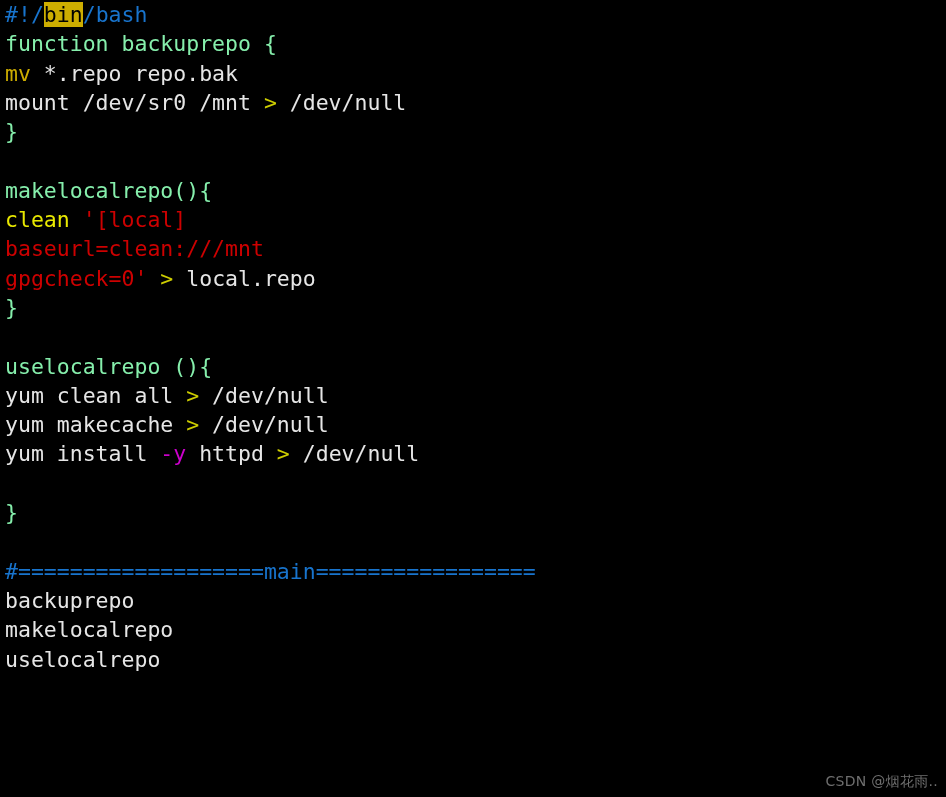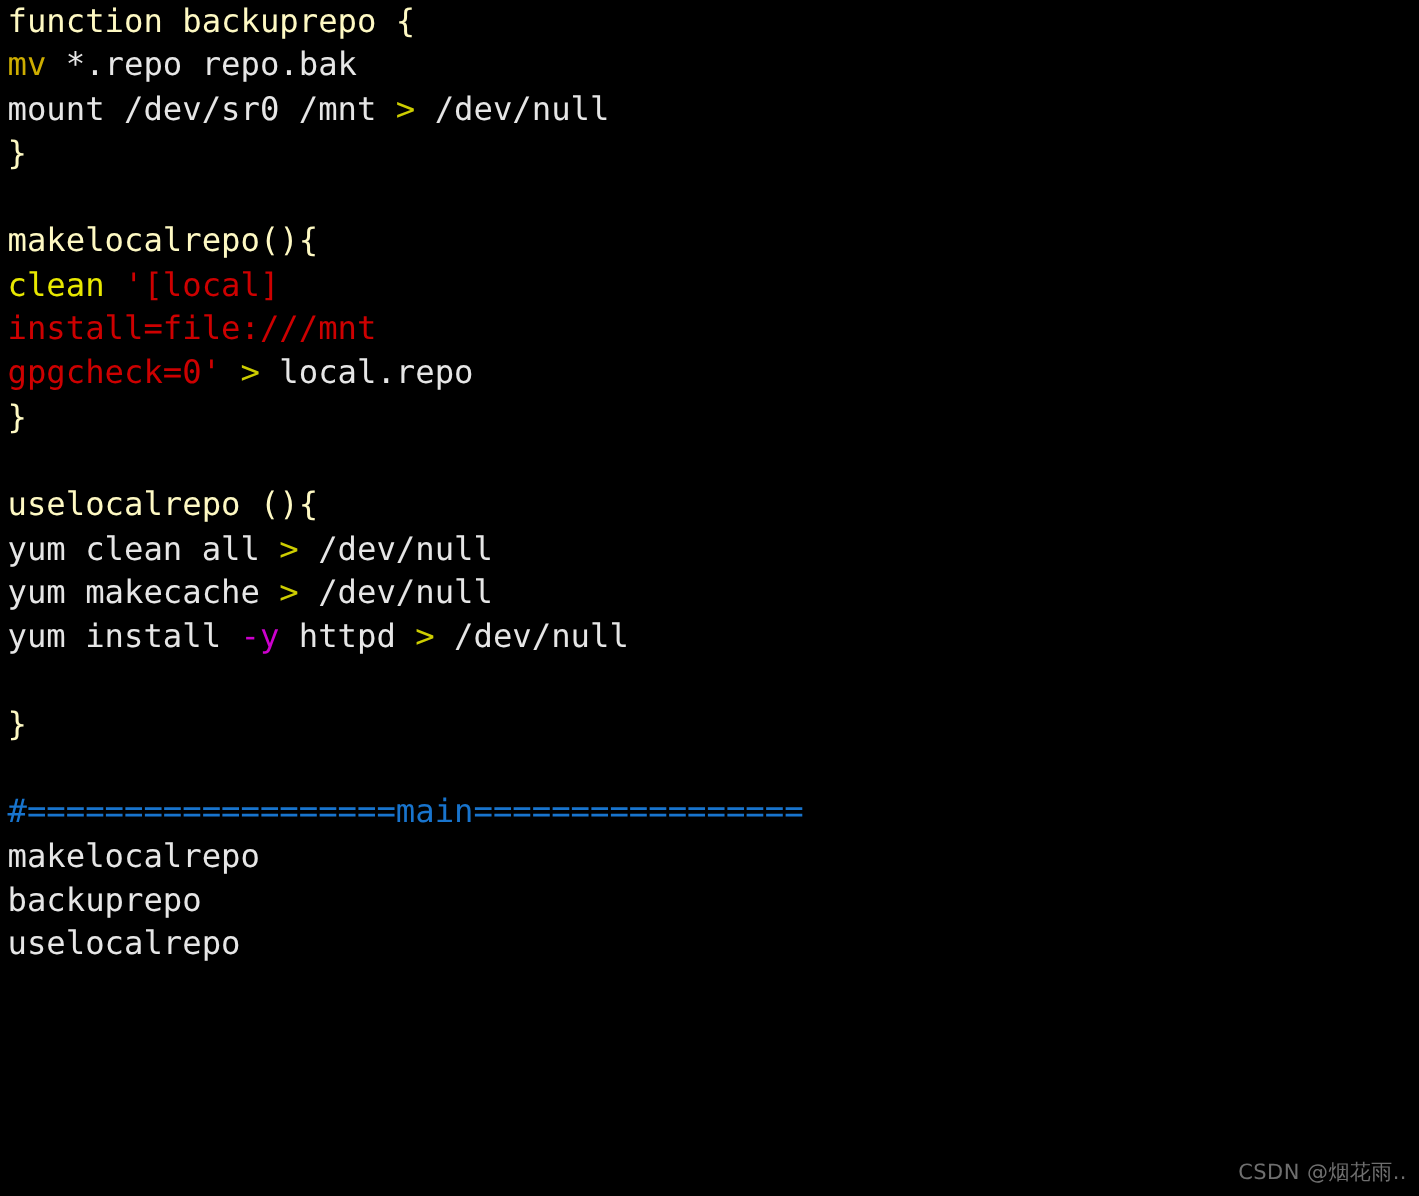--- a/index.html
+++ b/index.html
@@ -27,21 +27,21 @@
     line-height: 29.3px;
     font-size: 21.5px;
     letter-spacing: 0px;
     white-space: pre;
     padding-left: 5px;
     color: #d8d8d8;
     font-family: "DejaVu Sans Mono", "Liberation Mono", monospace;
   }
   .code-line .tok { white-space: pre; }
   .c-blue      { color: #1874cd; }
-  .c-cyan      { color: #fef9c3; }
+  .c-cyan      { color: #86efac; }
   .c-olive     { color: #cdad00; }
   .c-yellow    { color: #e8e800; }
   .c-gold      { color: #cdcd00; }
   .c-red       { color: #cd0000; }
   .c-magenta   { color: #cd00cd; }
   .c-white     { color: #e6e6e6; }
 
   
   .hl-search {
     background: #cdad00;
@@ -61,37 +61,38 @@
     color: #6f6f6f;
     letter-spacing: 0.3px;
     white-space: pre;
   }
 </style>
 </head>
 <body>
 
 <div id="editor">
   <div id="code-lines">
+      <div class="code-line"><span class="tok c-blue">#!/</span><span class="tok c-blue hl-search">bin</span><span class="tok c-blue">/bash</span></div>
       <div class="code-line"><span class="tok c-cyan">function backuprepo {</span></div>
       <div class="code-line"><span class="tok c-olive">mv</span><span class="tok c-white"> *.repo repo.bak</span></div>
       <div class="code-line"><span class="tok c-white">mount /dev/sr0 /mnt </span><span class="tok c-gold">&gt;</span><span class="tok c-white"> /dev/null</span></div>
       <div class="code-line"><span class="tok c-cyan">}</span></div>
       <div class="code-line">&nbsp;</div>
       <div class="code-line"><span class="tok c-cyan">makelocalrepo(){</span></div>
       <div class="code-line"><span class="tok c-yellow">clean</span><span class="tok c-white"> </span><span class="tok c-red">'[local]</span></div>
-      <div class="code-line"><span class="tok c-red">install=file:///mnt</span></div>
+      <div class="code-line"><span class="tok c-red">baseurl=clean:///mnt</span></div>
       <div class="code-line"><span class="tok c-red">gpgcheck=0'</span><span class="tok c-white"> </span><span class="tok c-gold">&gt;</span><span class="tok c-white"> local.repo</span></div>
       <div class="code-line"><span class="tok c-cyan">}</span></div>
       <div class="code-line">&nbsp;</div>
       <div class="code-line"><span class="tok c-cyan">uselocalrepo (){</span></div>
       <div class="code-line"><span class="tok c-white">yum clean all </span><span class="tok c-gold">&gt;</span><span class="tok c-white"> /dev/null</span></div>
       <div class="code-line"><span class="tok c-white">yum makecache </span><span class="tok c-gold">&gt;</span><span class="tok c-white"> /dev/null</span></div>
       <div class="code-line"><span class="tok c-white">yum install </span><span class="tok c-magenta">-y</span><span class="tok c-white"> httpd </span><span class="tok c-gold">&gt;</span><span class="tok c-white"> /dev/null</span></div>
       <div class="code-line">&nbsp;</div>
       <div class="code-line"><span class="tok c-cyan">}</span></div>
       <div class="code-line">&nbsp;</div>
       <div class="code-line"><span class="tok c-blue">#===================main=================</span></div>
+      <div class="code-line"><span class="tok c-white">backuprepo</span></div>
       <div class="code-line"><span class="tok c-white">makelocalrepo</span></div>
-      <div class="code-line"><span class="tok c-white">backuprepo</span></div>
       <div class="code-line"><span class="tok c-white">uselocalrepo</span></div>
     </div>
   <div class="watermark">CSDN @烟花雨..</div>
 </div>
 
 </body></html>

